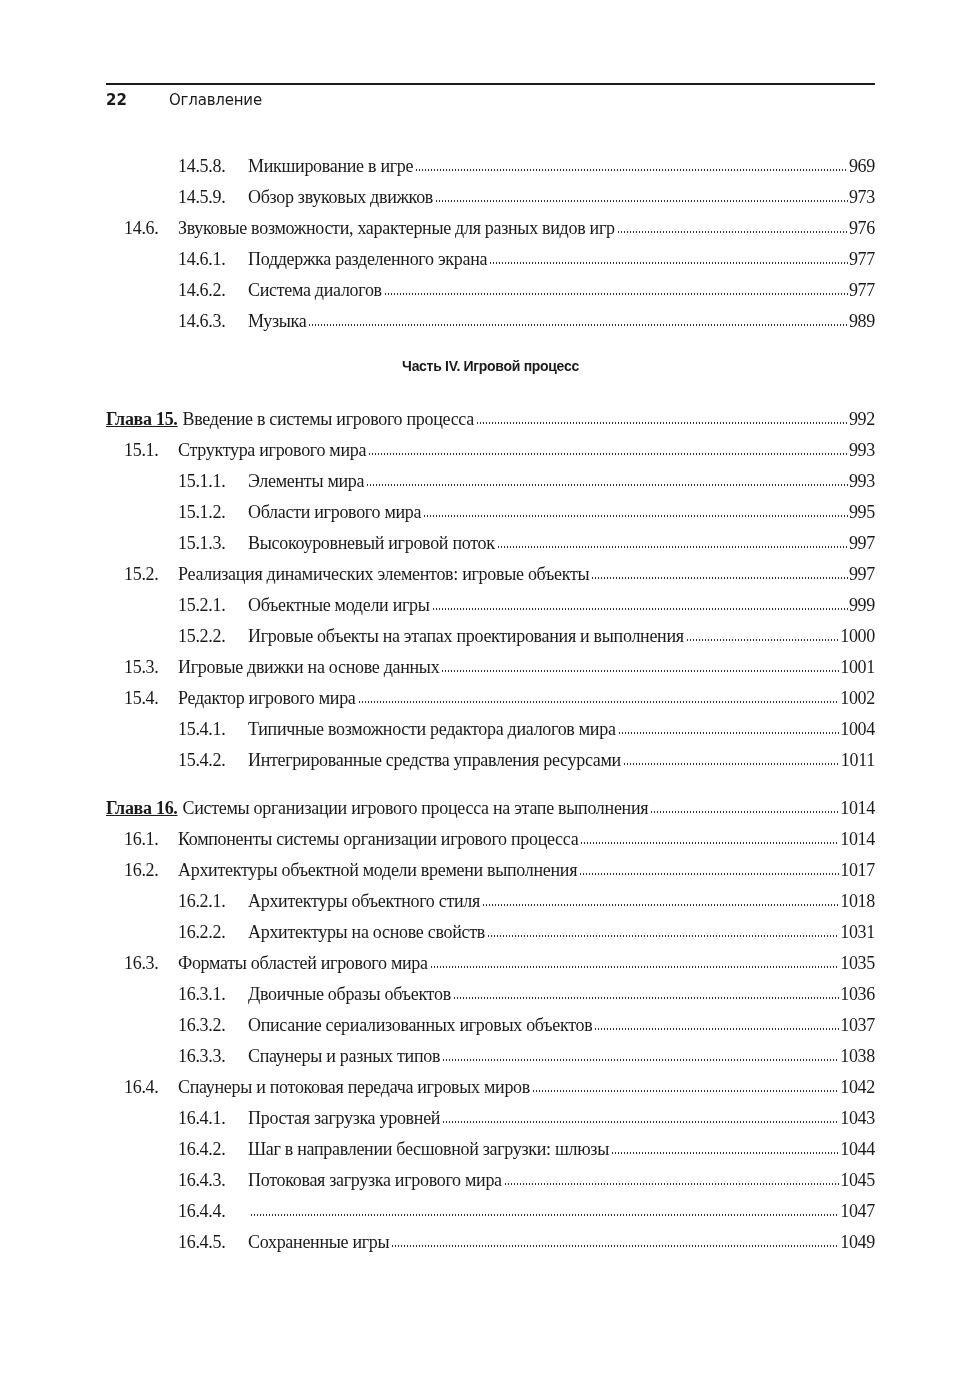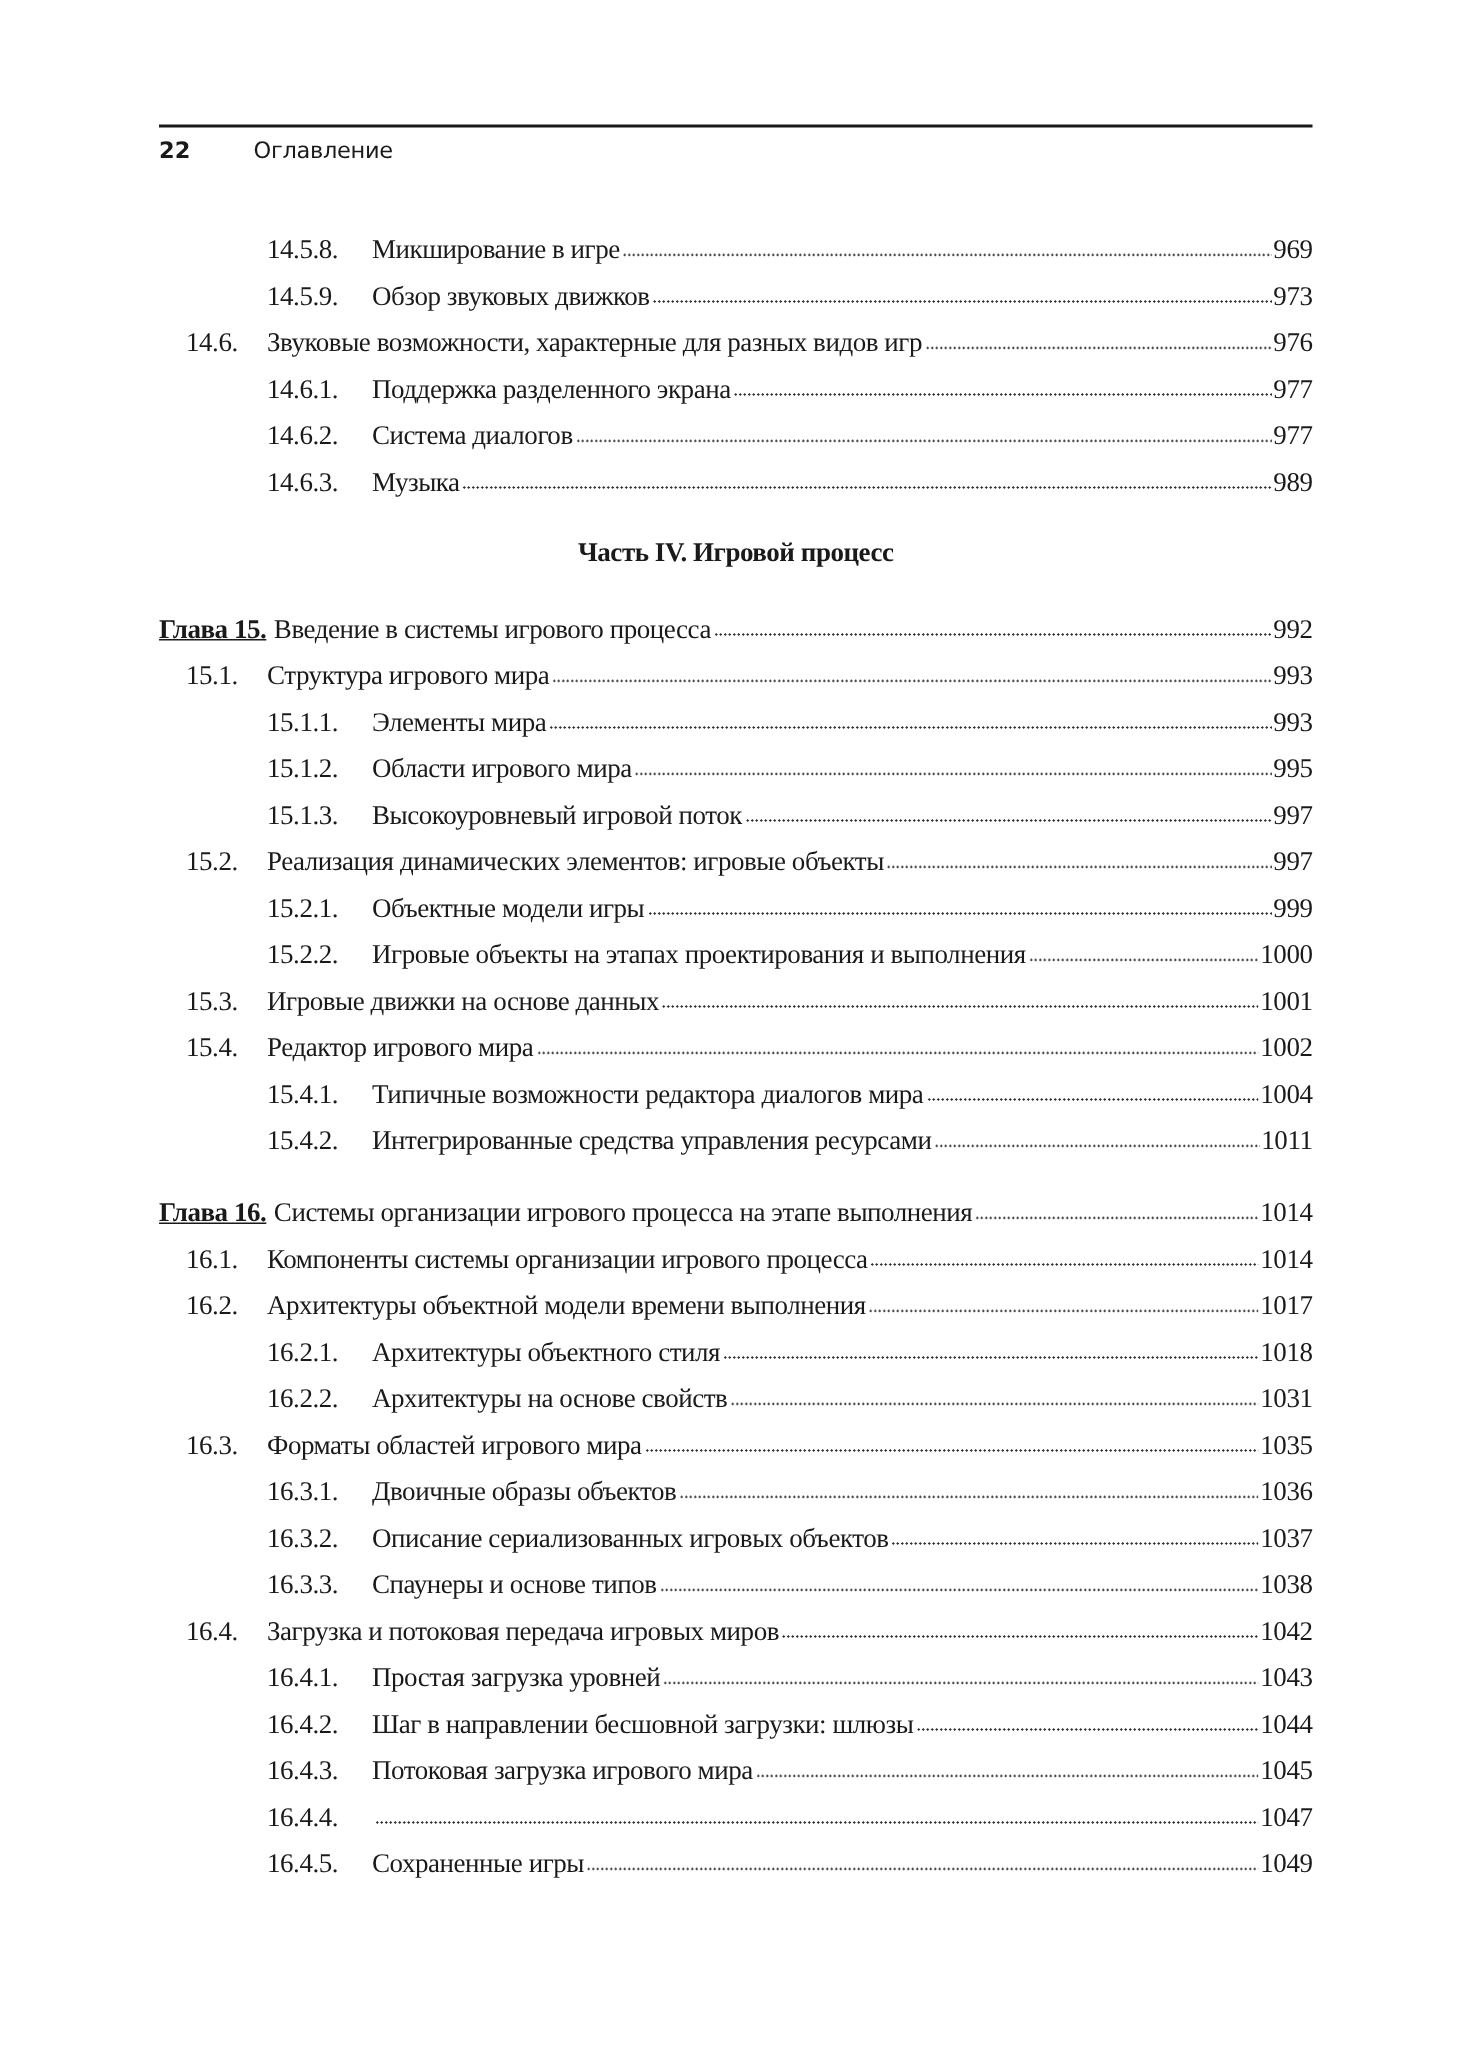--- a/index.html
+++ b/index.html
@@ -99,23 +99,23 @@
     .lvl1 .num { font-weight: bold; padding-right: 5px; text-decoration: underline; }
     .lvl2 { padding-left: 18px; width: 751px; }
     .lvl2 .num { width: 54px; }
     .lvl3 { padding-left: 72px; width: 697px; }
     .lvl3 .num { width: 70px; }
     .part-heading {
       position: absolute;
       left: 0;
       width: 769px;
       text-align: center;
-      font-family: Liberation Serif, serif;
+      font-family: Liberation Sans, sans-serif;
       font-weight: bold;
-      font-size: 18px;
+      font-size: 14px;
       letter-spacing: -0.3px;
     }
   </style>
 </head>
 <body>
 
 <div class="page">
   <div class="top-rule"></div>
   <div class="running-head">
     <span class="page-num">22</span>
@@ -279,27 +279,27 @@
       <span class="pg">1036</span>
     </div>
     <div class="row lvl3" style="top:859px">
       <span class="num">16.3.2.</span>
       <span class="title">Описание сериализованных игровых объектов</span>
       <span class="dots"></span>
       <span class="pg">1037</span>
     </div>
     <div class="row lvl3" style="top:890px">
       <span class="num">16.3.3.</span>
-      <span class="title">Спаунеры и основе типов</span>
+      <span class="title">Спаунеры и разных типов</span>
       <span class="dots"></span>
       <span class="pg">1038</span>
     </div>
     <div class="row lvl2" style="top:921px">
       <span class="num">16.4.</span>
-      <span class="title">Загрузка и потоковая передача игровых миров</span>
+      <span class="title">Спаунеры и потоковая передача игровых миров</span>
       <span class="dots"></span>
       <span class="pg">1042</span>
     </div>
     <div class="row lvl3" style="top:952px">
       <span class="num">16.4.1.</span>
       <span class="title">Простая загрузка уровней</span>
       <span class="dots"></span>
       <span class="pg">1043</span>
     </div>
     <div class="row lvl3" style="top:983px">

